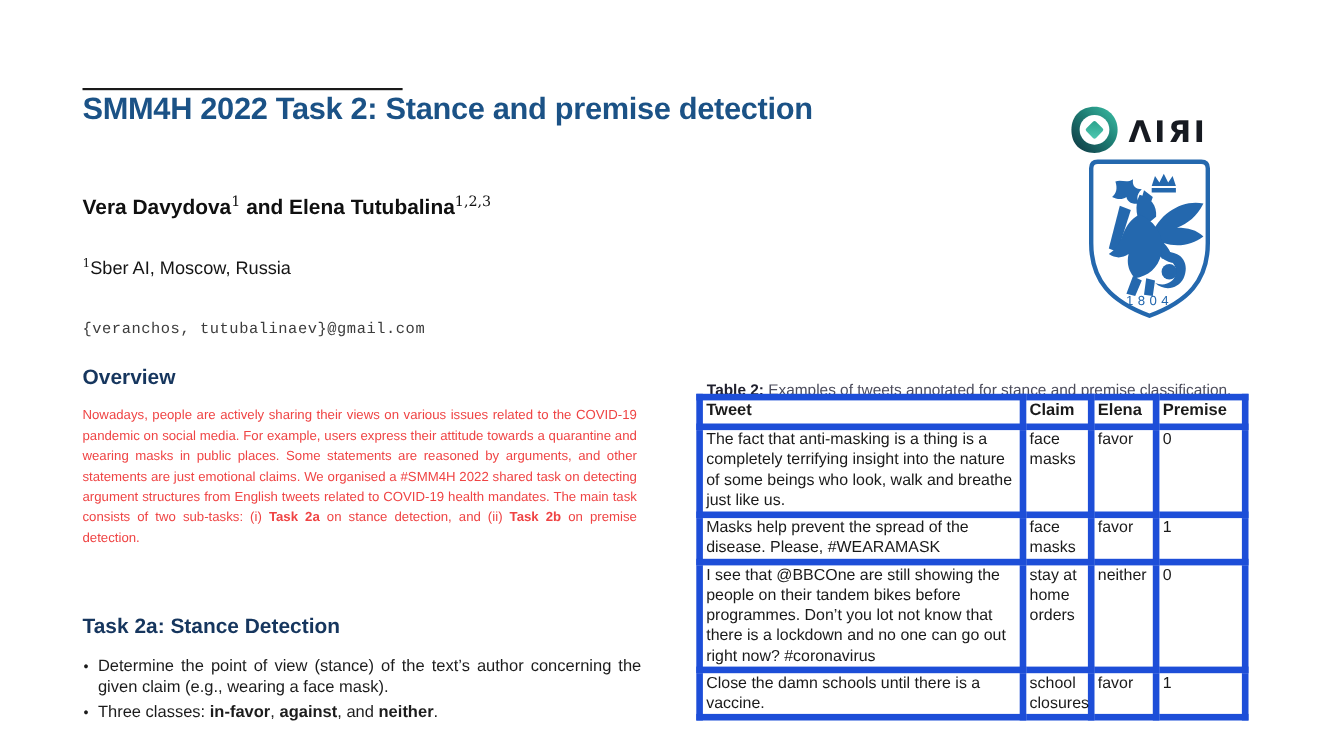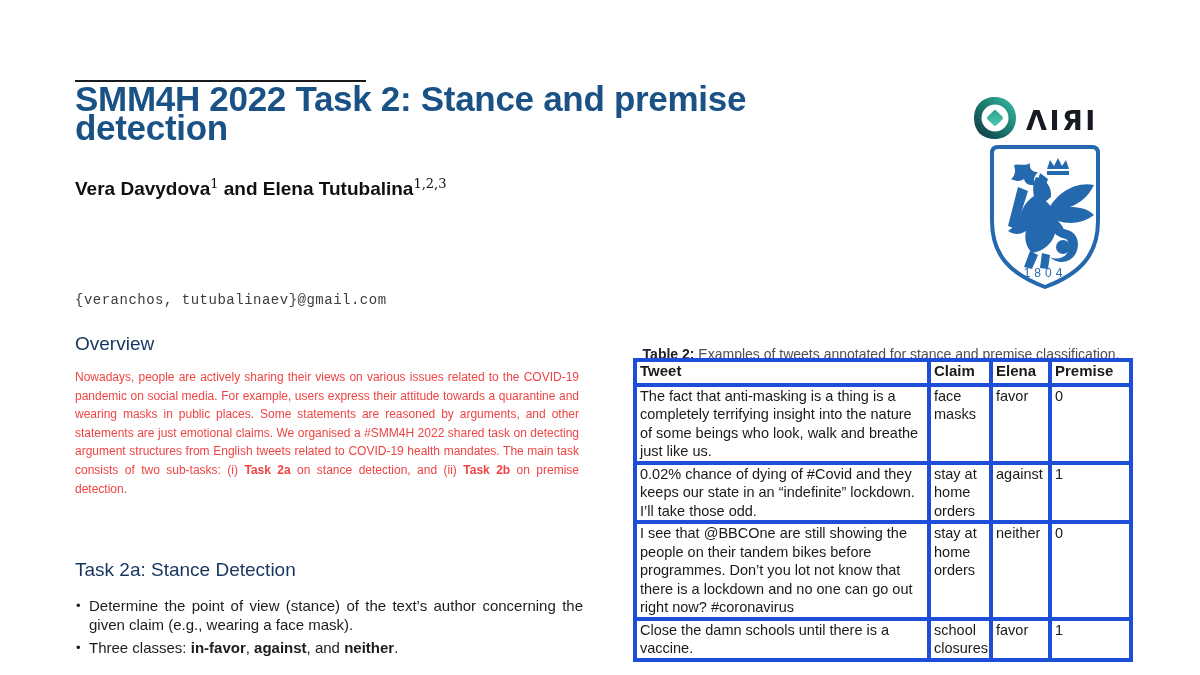--- a/index.html
+++ b/index.html
@@ -3,31 +3,31 @@
 <meta charset="utf-8">
 <style>
   * { margin: 0; padding: 0; box-sizing: border-box; }
   html, body { width: 1200px; height: 675px; overflow: hidden; background: #ffffff; }
   body { position: relative; font-family: "Liberation Sans", sans-serif; color: #1c1c1c; }
 
   .abs { position: absolute; }
 
   
   .overline { left: 75px; top: 80px; width: 291px; height: 2px; background: #1a1a1a; }
-  .title { left: 75px; top: 84px; width: 800px; font-size: 35px; font-weight: bold;
+  .title { left: 75px; top: 84px; width: 800px; font-size: 28px; font-weight: bold;
            line-height: 29px; color: #1b5286; letter-spacing: -0.3px; }
   .authors { left: 75px; top: 176px; font-size: 19px; font-weight: bold; color: #101010; }
   sup.serif { font-family: "DejaVu Serif", serif; font-weight: normal; font-size: 13px; }
   .affils { left: 75px; top: 231px; font-size: 16.5px; line-height: 18.8px; color: #141414; }
   .affils sup.serif { font-size: 11px; }
   .email { left: 75px; top: 292px; font-family: "Liberation Mono", monospace;
            font-size: 14px; color: #3d3d3d; letter-spacing: 0.5px; }
 
   
-  .section-h { font-size: 19px; font-weight: normal; color: #16365e; }
+  .section-h { font-size: 19px; font-weight: bold; color: #16365e; }
   .h-overview { left: 75px; top: 333px; }
   .p-overview { left: 75px; top: 368px; width: 504px; font-size: 12px; line-height: 18.6px;
                 text-align: justify; color: #ef4444; }
   .h-task { left: 75px; top: 559px; }
   .bullets { left: 75px; top: 597px; width: 508px; font-size: 15px; line-height: 18.6px; }
   .bullet { position: relative; padding-left: 14px; margin-bottom: 5px; text-align: justify; }
   .bullet .marker { position: absolute; left: 1px; top: 0; font-size: 13px; }
 
   
   .airi-logo { left: 973px; top: 96px; display: flex; align-items: center; gap: 9px; }
@@ -35,21 +35,21 @@
                font-family: "DejaVu Sans", sans-serif; }
   .kfu-logo { left: 984px; top: 143px; width: 122px; height: 150px; }
 
   
   .caption { left: 633px; top: 346px; width: 496px; text-align: center; font-size: 14px;
              color: #4d4d5c; }
   .caption b { color: #20202e; }
   table.data { left: 633px; top: 358px; width: 496px; position: absolute;
                border-collapse: collapse; font-size: 14.5px; line-height: 18.5px;
                color: #1a1a1a; table-layout: fixed; }
-  table.data th, table.data td { border: 4px solid #1d4ed8; padding: 0 3px;
+  table.data th, table.data td { border: 6px solid #1d4ed8; padding: 0 3px;
                vertical-align: top; text-align: left; }
   table.data th { font-size: 15px; font-weight: bold; padding-bottom: 2px; }
   col.c-tweet { width: 294px; } col.c-claim { width: 62px; }
   col.c-stance { width: 59px; } col.c-premise { width: 81px; }
   td.tweet { text-align: justify; }
   td.claim { text-align: justify; }
   td.stance, td.premise { text-align: center; }
   b.inline { font-weight: bold; }
 </style>
 </head>
@@ -57,20 +57,21 @@
 
 <div class="abs overline"></div>
 
 <h1 class="abs title">
   <div>SMM4H 2022 Task 2: Stance and premise detection</div>
 </h1>
 
 <div class="abs authors"><span>Vera Davydova</span><sup class="serif">1</sup><span> and </span><span>Elena Tutubalina</span><sup class="serif">1,2,3</sup></div>
 
 <div class="abs affils">
+  <div><sup class="serif">1</sup><span>Sber AI, Moscow, Russia</span></div>
 </div>
 
 <div class="abs email">{veranchos, tutubalinaev}@gmail.com</div>
 
 <div class="abs airi-logo">
   <span>
     <svg width="44" height="44" viewBox="0 0 44 44">
       <defs>
         <linearGradient id="airi-ring" x1="0" y1="1" x2="1" y2="0">
           <stop offset="0" stop-color="#0e3340"></stop>
@@ -144,23 +145,23 @@
     </tr>
   </thead>
   <tbody>
     <tr>
       <td class="tweet">The fact that anti-masking is a thing is a completely terrifying insight into the nature of some beings who look, walk and breathe just like us.</td>
       <td class="claim">face masks</td>
       <td class="stance">favor</td>
       <td class="premise">0</td>
     </tr>
     <tr>
-      <td class="tweet">0.02% chance of dying of #Covid and they keeps our state in an “indefinite” lockdown. I’ll take those odd.</td>
-      <td class="claim">stay at home orders</td>
-      <td class="stance">against</td>
+      <td class="tweet">Masks help prevent the spread of the disease. Please, #WEARAMASK</td>
+      <td class="claim">face masks</td>
+      <td class="stance">favor</td>
       <td class="premise">1</td>
     </tr>
     <tr>
       <td class="tweet">I see that @BBCOne are still showing the people on their tandem bikes before programmes. Don’t you lot not know that there is a lockdown and no one can go out right now? #coronavirus</td>
       <td class="claim">stay at home orders</td>
       <td class="stance">neither</td>
       <td class="premise">0</td>
     </tr>
     <tr>
       <td class="tweet">Close the damn schools until there is a vaccine.</td>

